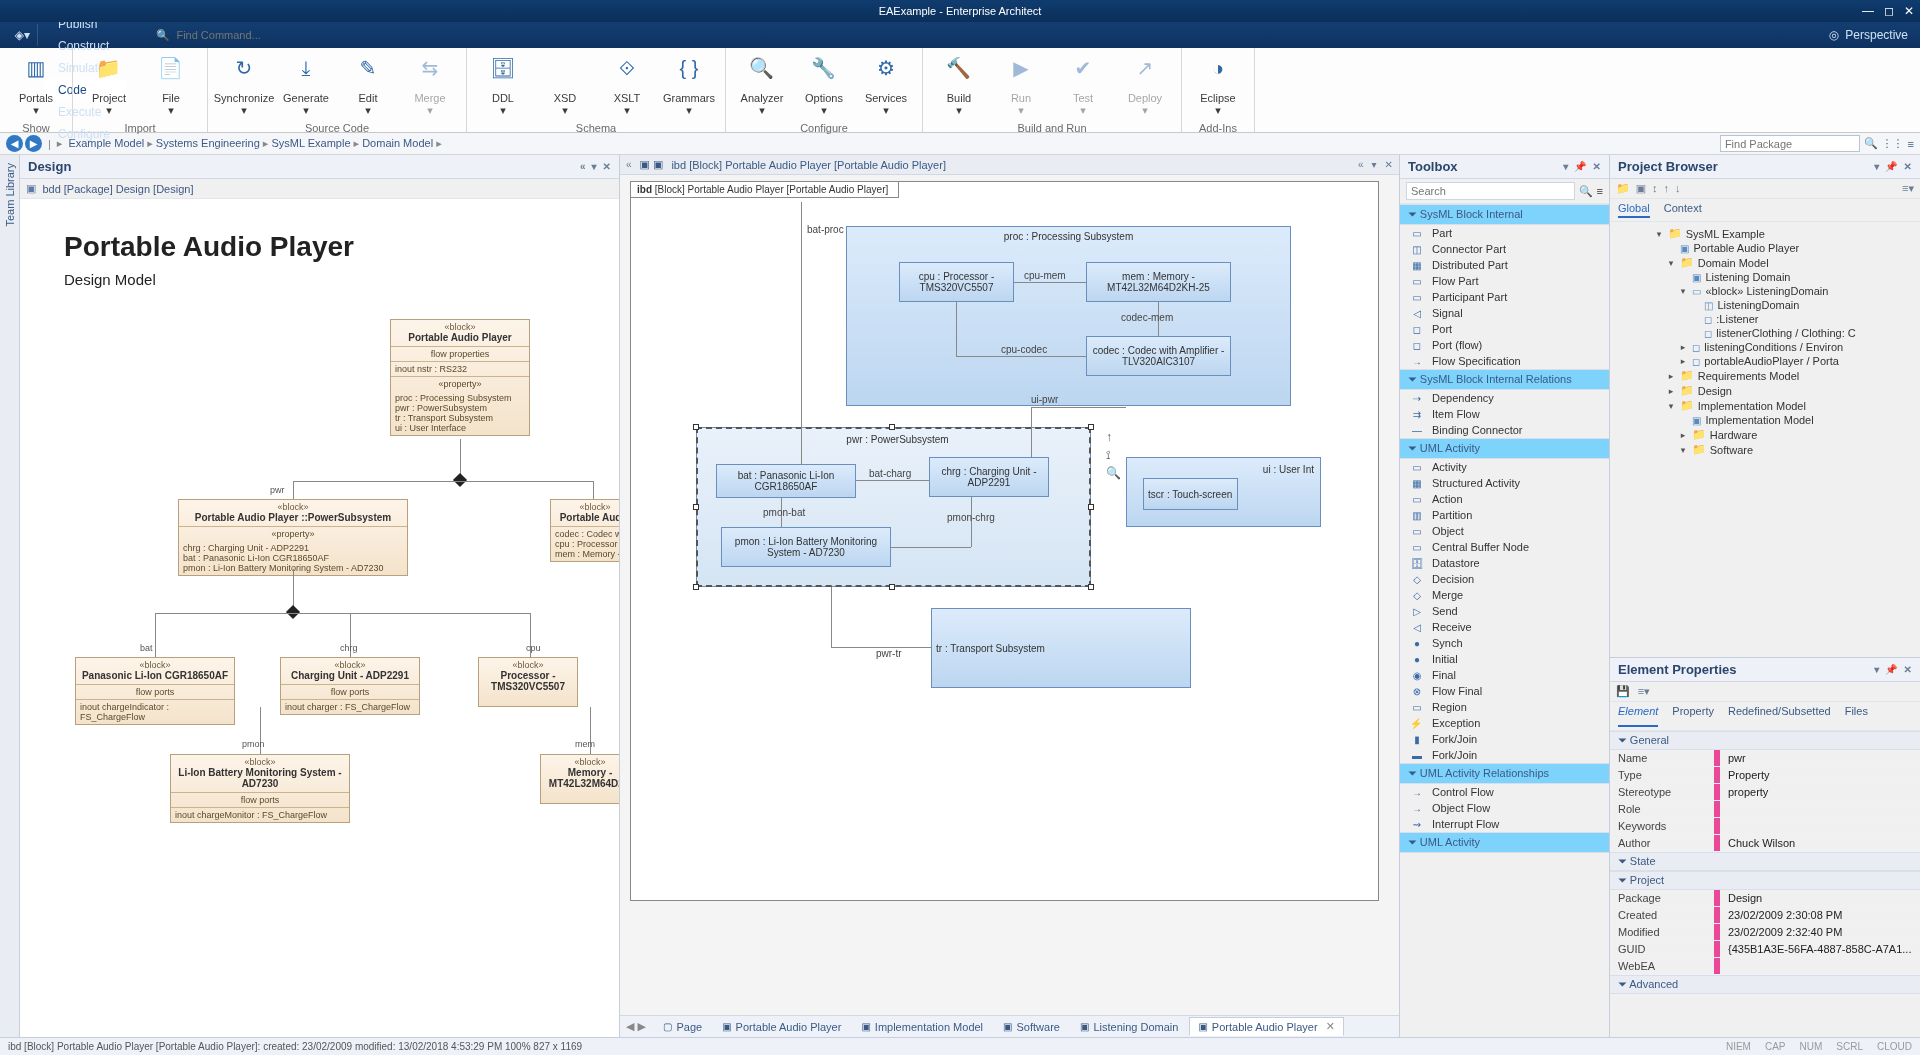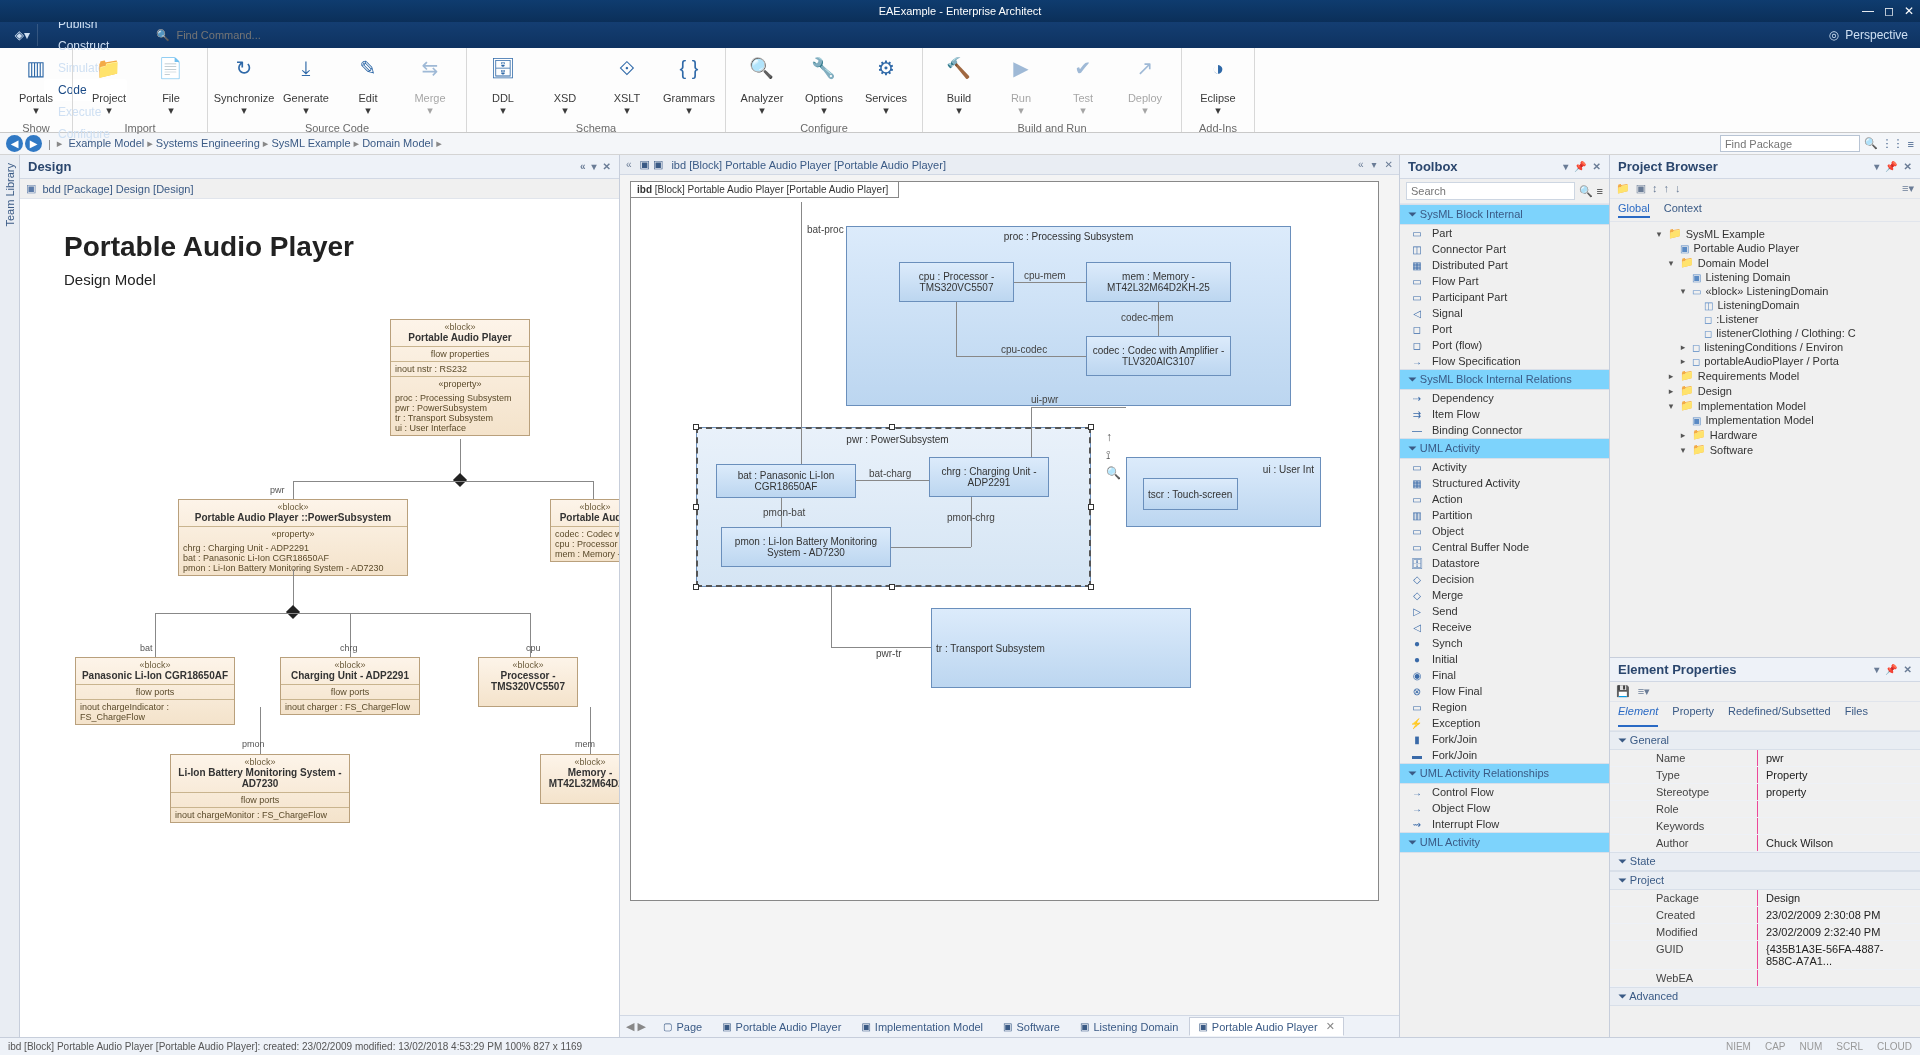--- a/index.html
+++ b/index.html
@@ -105,21 +105,21 @@
 .tree .dic { color:#5a8ac4; font-size:10px;}
 
 
 .props-body { flex:1; overflow:auto; font-size:11px;}
 .props-tools { display:flex; gap:8px; padding:3px 6px; border-bottom:1px solid #e1e5ec; color:#6a7c96;}
 .props-tabs { display:flex; gap:14px; padding:3px 8px; border-bottom:1px solid #e1e5ec;}
 .props-tabs .pt { color:#3a5a85; cursor:pointer;}
 .props-tabs .pt.active { color:#2a6ac4; border-bottom:2px solid #2a6ac4; padding-bottom:8px;font-style:italic;}
 .pg-hdr { background:#e9edf3; padding:2px 8px; color:#3a5a85; border-top:1px solid #d8dfe9; border-bottom:1px solid #d8dfe9;}
 .pg-row { display:flex; border-bottom:1px solid #eef1f6;}
-.pg-row .k { width:110px; padding:2px 8px; color:#444; border-right:1px solid #ec4899;margin-left:38px;}
+.pg-row .k { width:110px; padding:2px 8px; color:#444; border-right:6px solid #ec4899;}
 .pg-row .v { flex:1; padding:2px 8px; color:#222;}
 
 
 .statusbar { height:18px; background:#eef2f8; border-top:1px solid #c7cedb; display:flex; align-items:center; padding:0 8px; font-size:10px; color:#555; gap:14px;}
 .statusbar .right { margin-left:auto; display:flex; gap:14px; color:#999;}
 .diamond { position:absolute; width:10px; height:10px; background:#222; transform:rotate(45deg);}
 </style>
 </head>
 <body>
 

